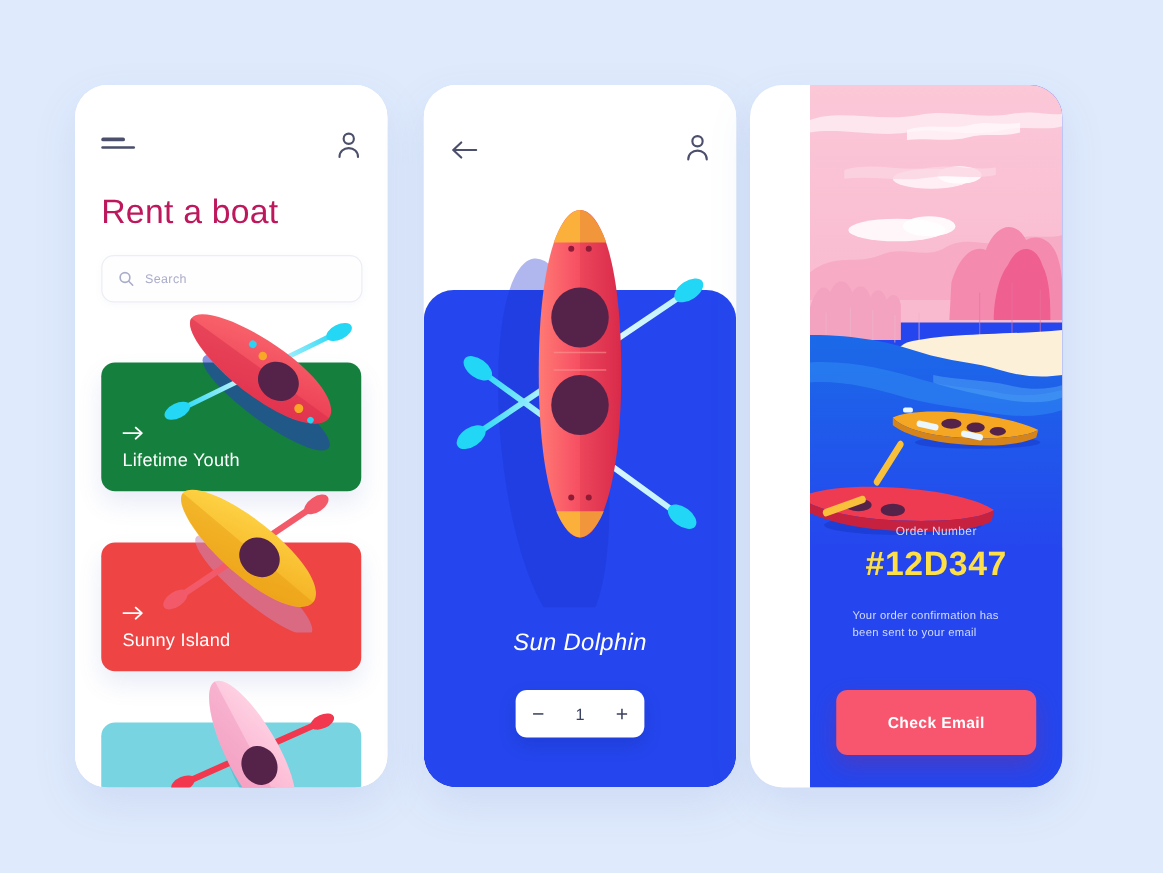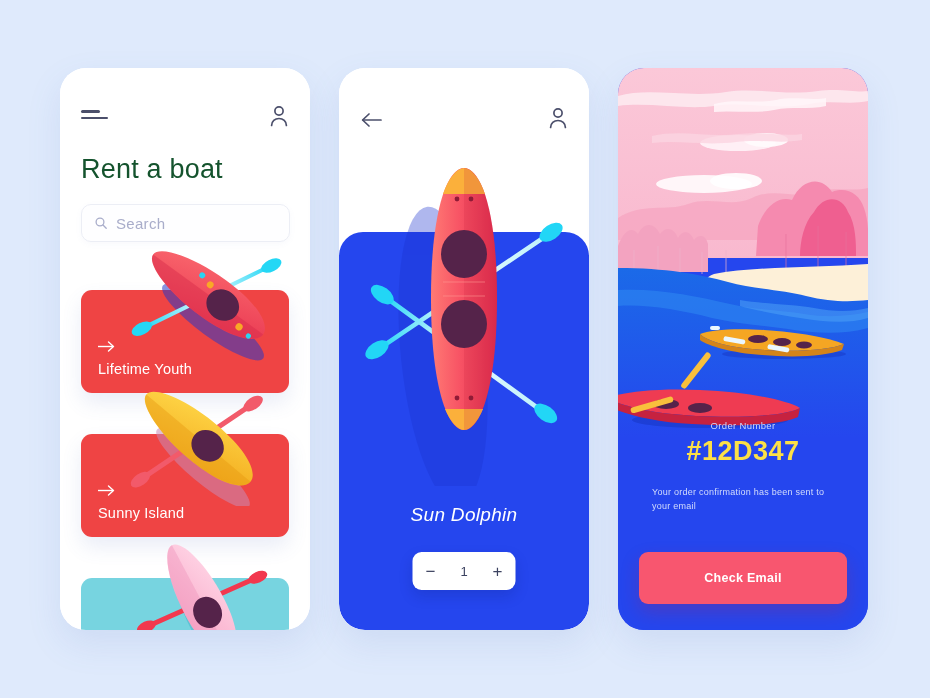--- a/index.html
+++ b/index.html
@@ -15,48 +15,48 @@
   .phone {
     position: absolute;
     width: 250px; height: 562px;
     border-radius: 26px;
     overflow: hidden;
     background: #ffffff;
     box-shadow: 0 14px 34px rgba(90,120,190,.13);
   }
   #phone1 { left: 60px;  top: 68px; }
   #phone2 { left: 339px; top: 68px; }
-  #phone3 { left: 618px; top: 68px; }
+  #phone3 { left: 600px; top: 68px; padding-left: 48px; }
 
   
   .s1 { position: relative; width: 100%; height: 100%; background: #fff; }
 
   .hamburger { position:absolute; left:21px; top:42px; width:28px; cursor:pointer; }
   .hamburger i { display:block; height:2.5px; border-radius:2px; background:#4b4f6b; }
   .hamburger i:first-child { width:19px; margin-bottom:4px; }
   .hamburger i:last-child  { width:27px; }
 
   .user-ico { position:absolute; right:21px; top:36px; width:20px; height:24px; cursor:pointer; }
 
   .s1-title {
     position:absolute; left:21px; top:86px;
     font-size:27px; font-weight:400; letter-spacing:.2px;
-    color:#14532d;
+    color:#be185d;
   }
 
   .search-box {
     position:absolute; left:21px; top:136px;
     width:209px; height:38px;
     border:1px solid #eceef5; border-radius:10px;
     background:#fefeff;
     box-shadow:0 2px 6px rgba(120,140,190,.05);
     display:flex; align-items:center; gap:9px; padding:0 13px;
     cursor:text;
   }
-  .search-ph { font-size:15px; color:#a9adca; letter-spacing:.3px; }
+  .search-ph { font-size:10px; color:#a9adca; letter-spacing:.3px; }
 
   
   .card-list { position:absolute; left:0; top:222px; width:100%; }
   .boat-card {
     position:relative; margin:0 21px 41px 21px;
     height:103px; border-radius:11px;
     display:flex; flex-direction:column; justify-content:flex-end;
     padding:0 0 16px 17px;
     box-shadow:0 10px 20px rgba(80,110,190,.12);
   }
@@ -137,21 +137,21 @@
       <div class="search-box">
         <svg width="12" height="12" viewBox="0 0 12 12">
           <circle cx="5" cy="5" r="3.9" fill="none" stroke="#a9adca" stroke-width="1.3"></circle>
           <line x1="8" y1="8" x2="11.2" y2="11.2" stroke="#a9adca" stroke-width="1.3" stroke-linecap="round"></line>
         </svg>
         <span class="search-ph">Search</span>
       </div>
 
       <div class="card-list">
 
-        <div class="boat-card" style="background:#ef4444;">
+        <div class="boat-card" style="background:#15803d;">
           <div class="kayak-wrap">
             <svg viewBox="0 0 172 126" width="172" height="126">
               <defs>
                 <linearGradient id="k1b" x1="0" y1="0" x2="1" y2="1">
                   <stop offset="0" stop-color="#fb6a6f"></stop>
                     <stop offset="1" stop-color="#e8344f"></stop>
                 </linearGradient>
                 <linearGradient id="p1" x1="0" y1="0" x2="1" y2="0">
                   <stop offset="0" stop-color="#24d7f5"></stop>
                     <stop offset=".5" stop-color="#e8fbff"></stop>

